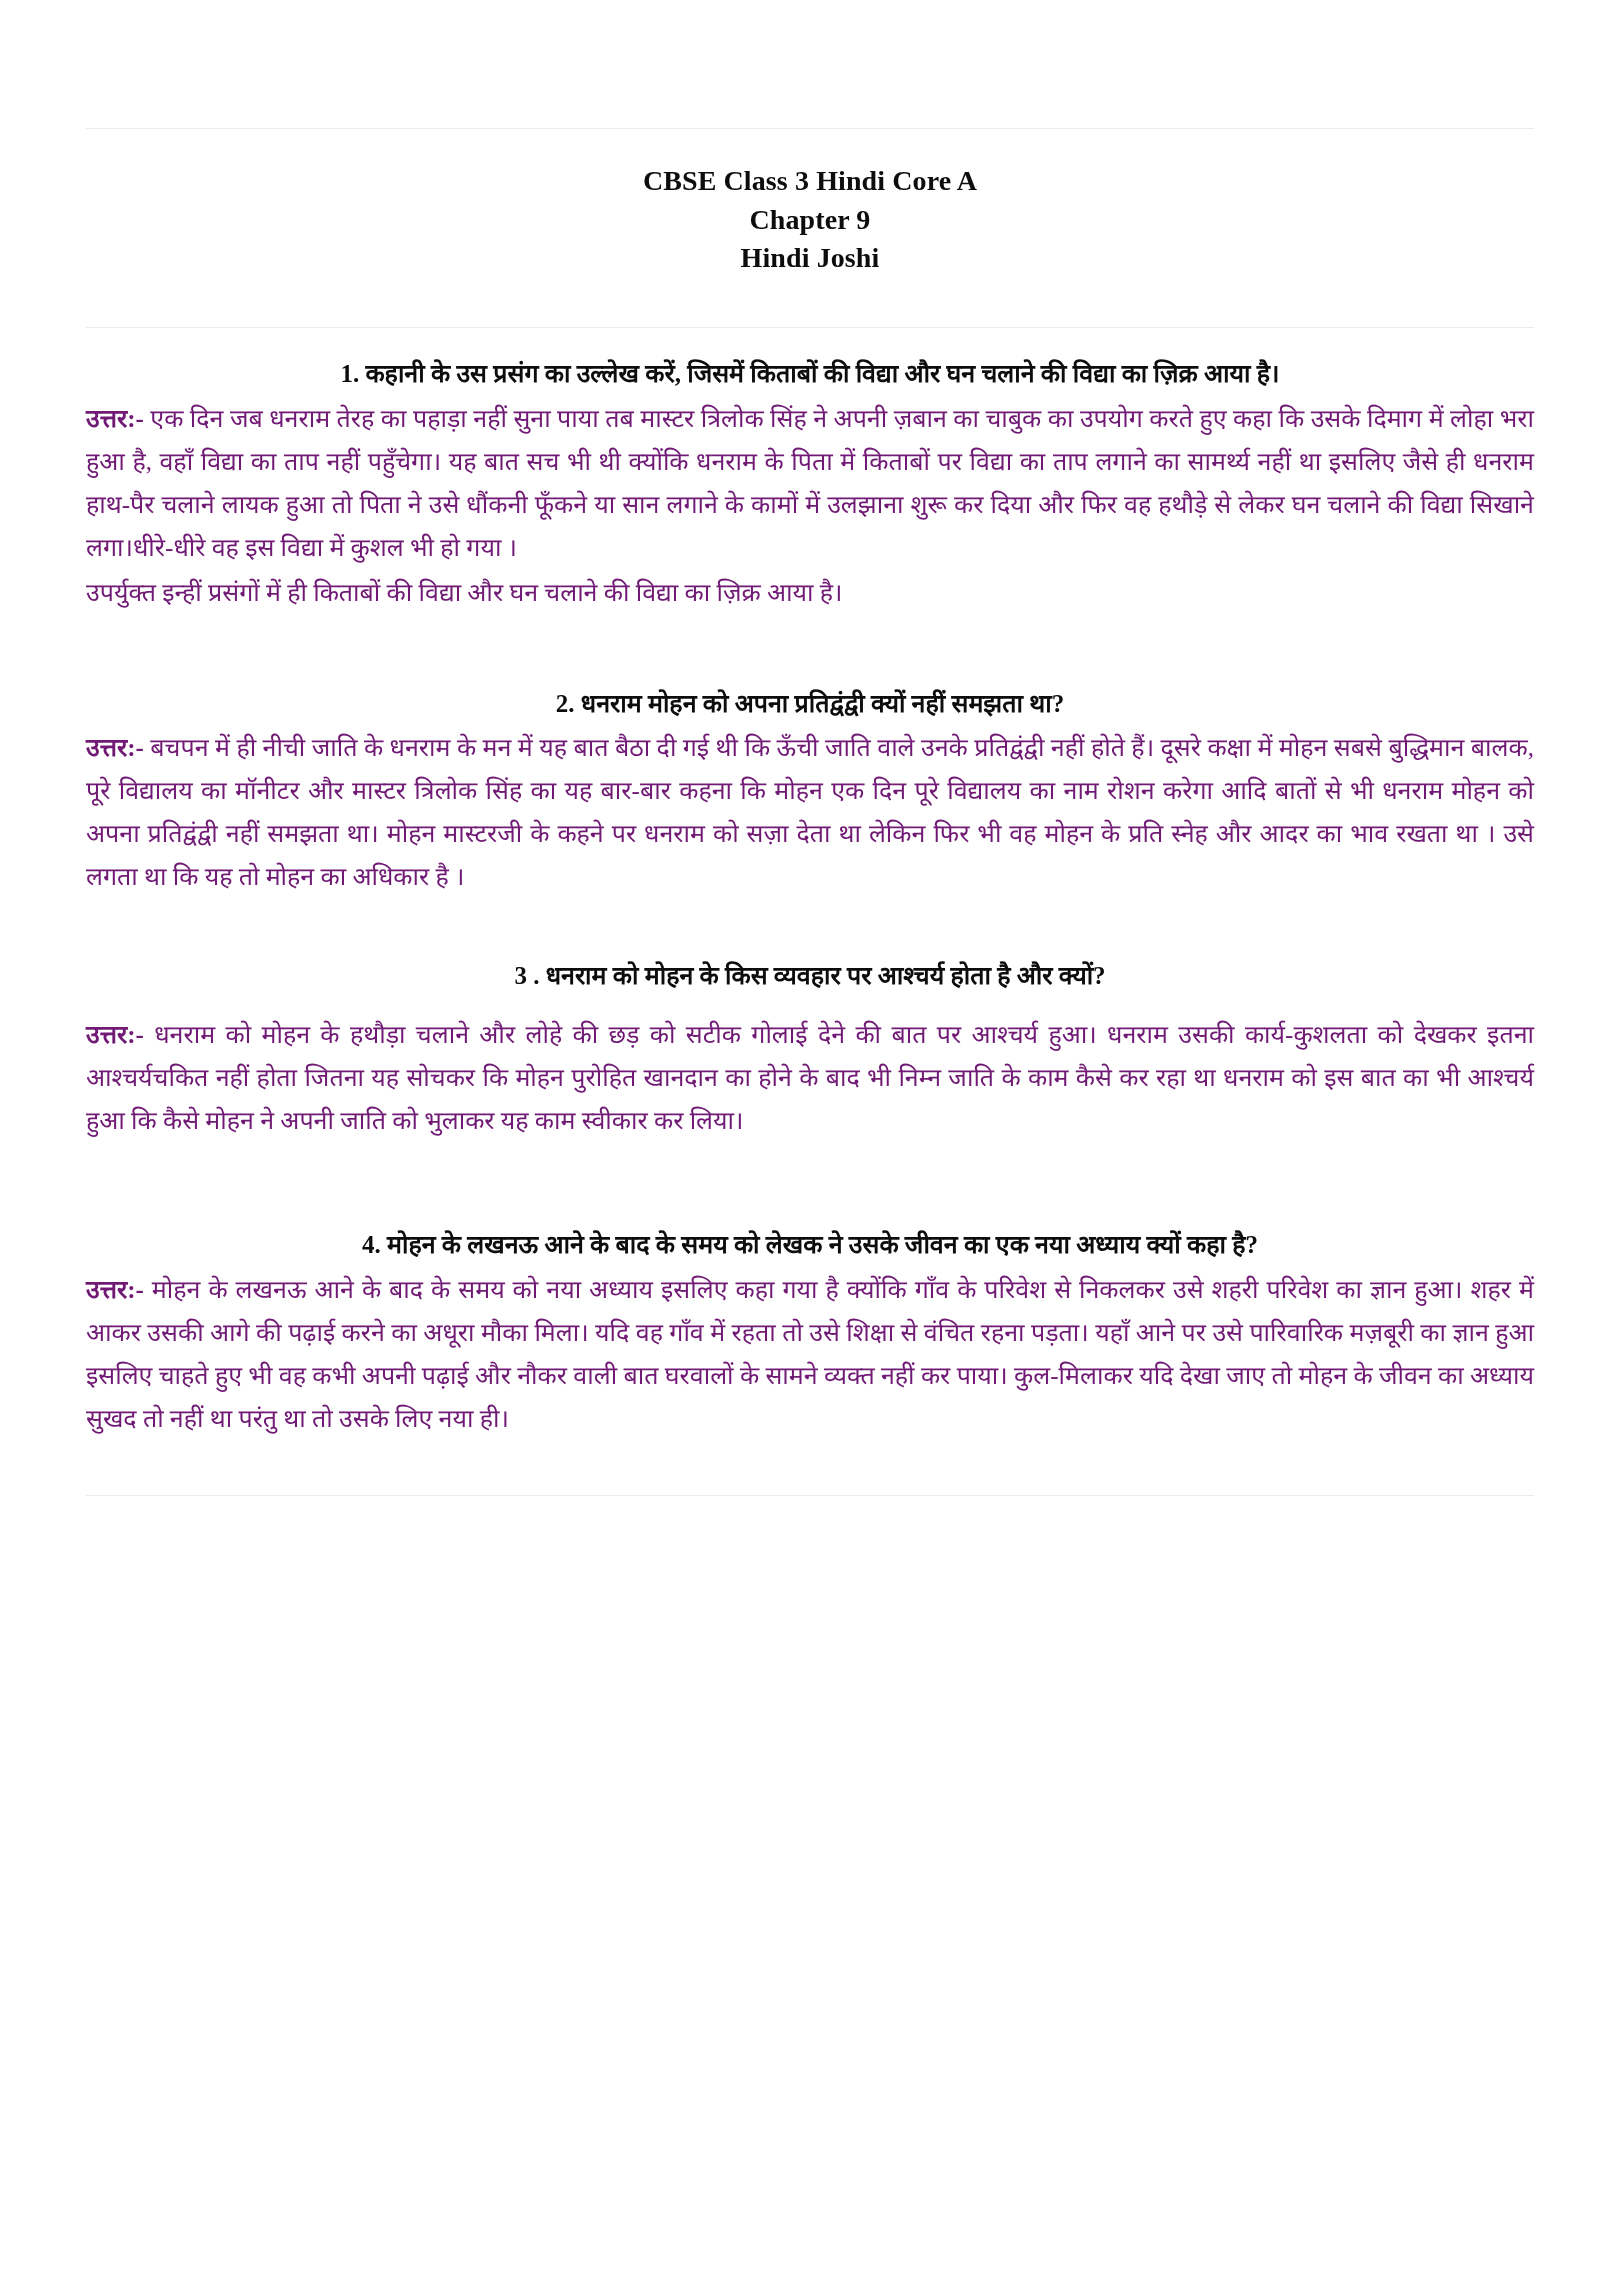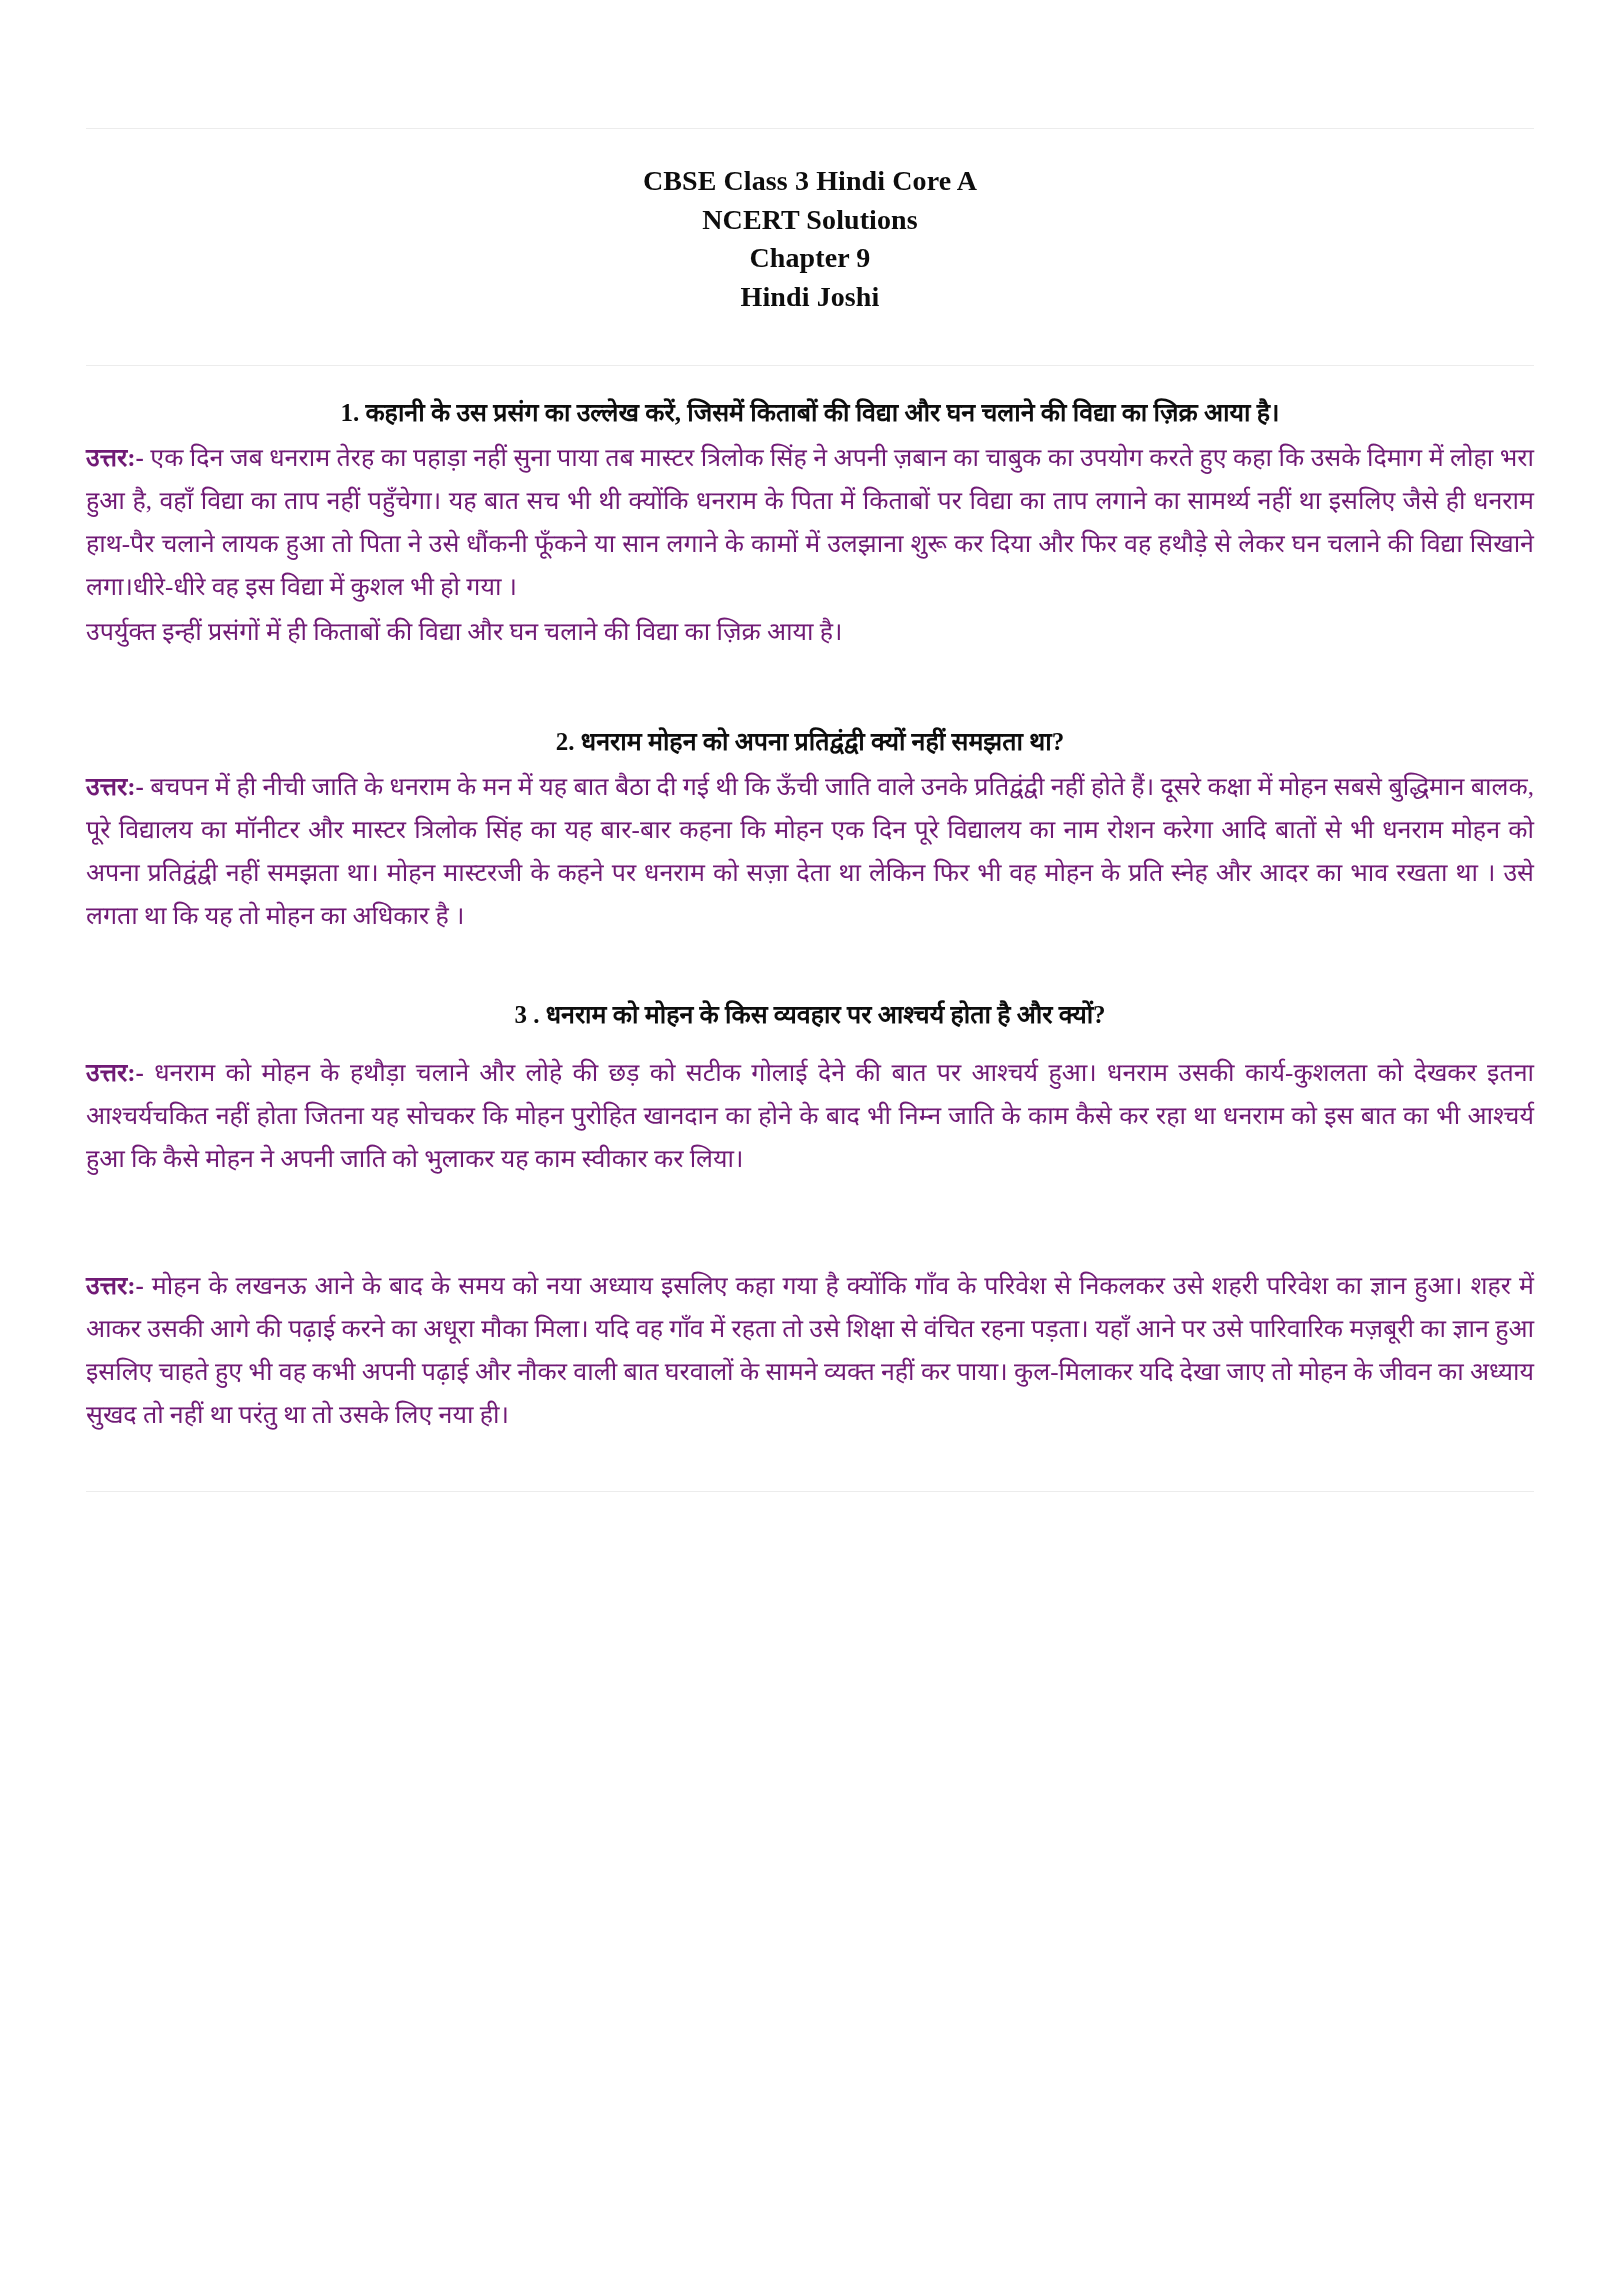--- a/index.html
+++ b/index.html
@@ -86,21 +86,20 @@
 </style>
 </head>
 <body>
 
 <div class="page">
 
   <hr class="rule rule-top">
 
   <div class="header-block">
     <div class="header-line">CBSE Class 3 Hindi Core A</div>
-    <div class="header-line">NCERT Solutions</div>
     <div class="header-line">Chapter 9</div>
     <div class="header-line">Hindi Joshi</div>
   </div>
 
   <hr class="rule rule-mid">
 
   <div class="qa-block first">
     <p class="q-heading">1. कहानी के उस प्रसंग का उल्लेख करें, जिसमें किताबों की विद्या और घन चलाने की विद्या का ज़िक्र आया है।</p>
     <p class="a-para"><span class="a-label">उत्तर:-</span> <span>एक दिन जब धनराम तेरह का पहाड़ा नहीं सुना पाया तब मास्टर त्रिलोक सिंह ने अपनी ज़बान का चाबुक का उपयोग करते हुए कहा कि उसके दिमाग में लोहा भरा हुआ है, वहाँ विद्या का ताप नहीं पहुँचेगा। यह बात सच भी थी क्योंकि धनराम के पिता में किताबों पर विद्या का ताप लगाने का सामर्थ्य नहीं था इसलिए जैसे ही धनराम हाथ-पैर चलाने लायक हुआ तो पिता ने उसे धौंकनी फूँकने या सान लगाने के कामों में उलझाना शुरू कर दिया और फिर वह हथौड़े से लेकर घन चलाने की विद्या सिखाने लगा।धीरे-धीरे वह इस विद्या में कुशल भी हो गया ।</span></p>
     <p class="a-para">उपर्युक्त इन्हीं प्रसंगों में ही किताबों की विद्या और घन चलाने की विद्या का ज़िक्र आया है।</p>
@@ -117,19 +116,20 @@
 
   <div class="qa-block">
     <p class="q-heading">3 . धनराम को मोहन के किस व्यवहार पर आश्चर्य होता है और क्यों?</p>
     <div class="gap-sm"></div>
     <p class="a-para"><span class="a-label">उत्तर:-</span> <span>धनराम को मोहन के हथौड़ा चलाने और लोहे की छड़ को सटीक गोलाई देने की बात पर आश्चर्य हुआ। धनराम उसकी कार्य-कुशलता को देखकर इतना आश्चर्यचकित नहीं होता जितना यह सोचकर कि मोहन पुरोहित खानदान का होने के बाद भी निम्न जाति के काम कैसे कर रहा था धनराम को इस बात का भी आश्चर्य हुआ कि कैसे मोहन ने अपनी जाति को भुलाकर यह काम स्वीकार कर लिया।</span></p>
   </div>
 
   <div class="gap-lg"></div>
 
   <div class="qa-block">
+    <p class="q-heading">4. मोहन के लखनऊ आने के बाद के समय को लेखक ने उसके जीवन का एक नया अध्याय क्यों कहा है?</p>
     <p class="a-para"><span class="a-label">उत्तर:-</span> <span>मोहन के लखनऊ आने के बाद के समय को नया अध्याय इसलिए कहा गया है क्योंकि गाँव के परिवेश से निकलकर उसे शहरी परिवेश का ज्ञान हुआ। शहर में आकर उसकी आगे की पढ़ाई करने का अधूरा मौका मिला। यदि वह गाँव में रहता तो उसे शिक्षा से वंचित रहना पड़ता। यहाँ आने पर उसे पारिवारिक मज़बूरी का ज्ञान हुआ इसलिए चाहते हुए भी वह कभी अपनी पढ़ाई और नौकर वाली बात घरवालों के सामने व्यक्त नहीं कर पाया। कुल-मिलाकर यदि देखा जाए तो मोहन के जीवन का अध्याय सुखद तो नहीं था परंतु था तो उसके लिए नया ही।</span></p>
   </div>
 
   <hr class="rule rule-bot">
 
 </div>
 
 
 </body></html>

